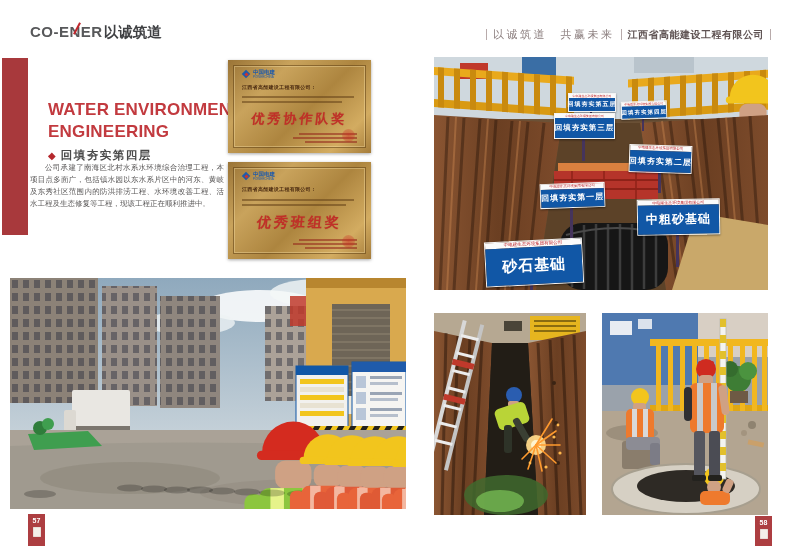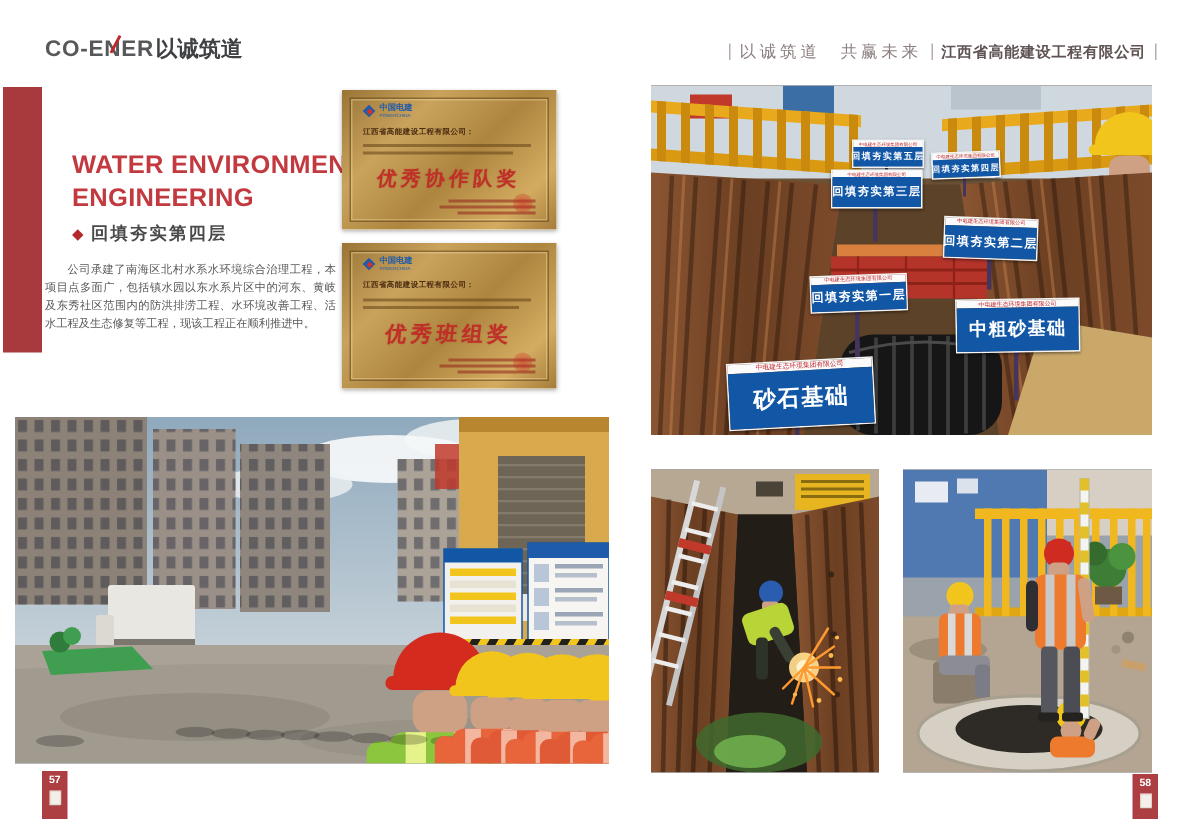--- a/index.html
+++ b/index.html
@@ -10,21 +10,21 @@
   #logo-cn{font-size:14.5px;font-weight:bold;color:#3f4043;margin-left:1px;}
   .hdr-sep{width:1px;height:11px;background:#b8abab;display:inline-block;margin:0 6px;vertical-align:middle;}
   #motto{font-family:Liberation Sans, sans-serif;font-size:11px;letter-spacing:2.5px;color:#8c7f7f;}
   #company{font-size:10px;font-weight:bold;color:#5f5353;letter-spacing:.5px;}
   
   #red-bar{left:2px;top:58px;width:26px;height:177px;background:#a8393c;}
   #title{left:48px;top:99px;color:#c23a3f;font-size:17px;font-weight:bold;line-height:1.28;letter-spacing:.2px;}
   #subtitle-row{left:48px;top:148px;display:flex;align-items:center;gap:5px;}
   #subtitle-marker{color:#b5282d;font-size:10px;}
   #subtitle{color:#4a4a4a;font-size:11.5px;font-weight:bold;letter-spacing:1.5px;}
-  #paragraph{left:30px;top:174px;width:194px;font-size:7.5px;line-height:1.62;color:#5a5858;text-align:justify;text-indent:2em;}
+  #paragraph{left:30px;top:162px;width:194px;font-size:7.5px;line-height:1.62;color:#5a5858;text-align:justify;text-indent:2em;}
   
   .plaque{left:228px;width:143px;background:linear-gradient(135deg,#9a7436 0%,#c9a35c 28%,#ad853f 55%,#d3ac61 82%,#a57c3a 100%);box-shadow:0 1px 3px rgba(0,0,0,.35);padding:0;}
   .plaque-inner{position:absolute;left:5px;top:5px;right:5px;bottom:5px;border:1px solid rgba(95,64,20,.55);box-shadow:inset 0 0 0 1px rgba(255,235,180,.35);}
   .plq-logo-row{position:absolute;left:14px;top:10px;display:flex;align-items:center;gap:3px;}
   .plq-diamond{width:8px;height:8px;position:relative;}
   .plq-diamond:before{content:"";position:absolute;left:1px;top:1px;width:6px;height:6px;background:#1f5bab;transform:rotate(45deg);}
   .plq-diamond:after{content:"";position:absolute;left:2.5px;top:2.5px;width:3px;height:3px;background:#d23228;transform:rotate(45deg);}
   .plq-logo-cn{font-size:5.5px;font-weight:bold;color:#1f5bab;line-height:1;}
   .plq-logo-en{font-size:3px;color:#1f5bab;line-height:1;}
   .plq-recipient{position:absolute;left:14px;top:24px;font-size:5px;font-weight:bold;color:#4a2a10;letter-spacing:.3px;}

